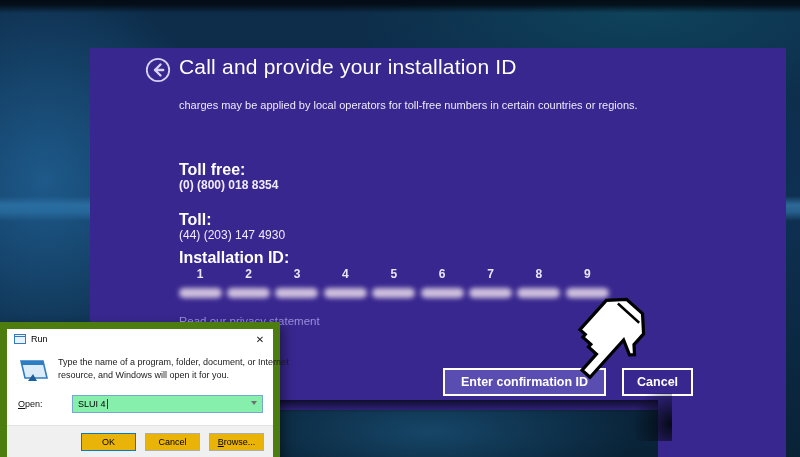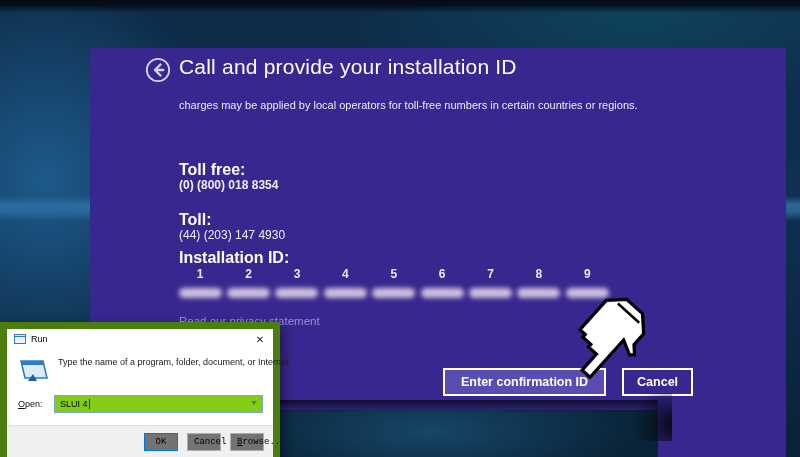--- a/index.html
+++ b/index.html
@@ -83,37 +83,37 @@
   .rd-close { margin-left:auto; width:22px; text-align:center; font-size:10px; color:#222; cursor:pointer; }
   .rd-body { display:flex; padding:7px 8px 2px 11px; }
   .rd-bigicon { width:40px; flex:0 0 40px; padding-top:2px; }
   .rd-msg { font-size:9px; line-height:12.5px; color:#1a1a1a; }
   .rd-msg div { white-space:nowrap; }
   .rd-openrow { display:flex; align-items:center; padding:9px 10px 0 11px; }
   .rd-openrow label { width:36px; font-size:9px; }
   .fl { display:inline-block; }
   .fl::first-letter { text-decoration:underline; }
   .rd-input {
-    flex:1; height:16px; border:1px solid #79a8cf; background:#84cc16;
-    display:flex; align-items:center; padding:0 5px; position:relative; cursor:text;
+    flex:1; height:16px; border:1px solid #79a8cf; background:#86efac;
+    display:flex; align-items:center; padding:0 5px; position:relative; cursor:text;margin-left:18px;
   }
   .rd-input-text { font-size:9px; color:#000; }
   .caret { width:1px; height:10px; background:#333; margin-left:1px; }
   .chev {
     position:absolute; right:5px; top:5px; width:0; height:0; cursor:pointer;
     border-left:3.5px solid transparent; border-right:3.5px solid transparent;
     border-top:4px solid #707070;
   }
   .rd-footer {
     margin-top:auto; height:31px; background:#f0f0f0; border-top:1px solid #e3e3e3;
     display:flex; align-items:center; justify-content:flex-end; gap:9px; padding-right:9px;
   }
   .rbtn {
-    width:34px; height:18px; background:#737373; border:1px solid #adadad;
-    font-family:Liberation Mono, monospace; font-size:9px; color:#000; cursor:pointer;
+    width:55px; height:18px; background:#eab308; border:1px solid #adadad;
+    font-family:Liberation Sans, sans-serif; font-size:9px; color:#000; cursor:pointer;
   }
   .rbtn.default { border:1px solid #0078d7; }
 
   
   .cursor { position:absolute; left:549px; top:272px; width:115px; height:129px; z-index:9; pointer-events:none; }
 </style>
 </head>
 <body>
 
 <div class="stage">
@@ -206,20 +206,21 @@
     <div class="rd-body">
       <span class="rd-bigicon">
         <svg width="30" height="24" viewBox="0 0 30 24">
           <polygon points="3,3 25,3 29,20 7,20" fill="#dcebf8" stroke="#2e7cc2" stroke-width="1.6"></polygon>
           <polygon points="3,3 25,3 25.9,7 3.9,7" fill="#2e7cc2"></polygon>
           <polygon points="10,23 15,16 19,23" fill="#1d5f9b"></polygon>
         </svg>
       </span>
       <div class="rd-msg">
         <div>Type the name of a program, folder, document, or Internet</div>
+        <div>resource, and Windows will open it for you.</div>
       </div>
     </div>
     <div class="rd-openrow">
       <label class="fl">Open:</label>
       <div class="rd-input">
         <span class="rd-input-text">SLUI 4</span>
         <span class="caret"></span>
         <span class="chev"></span>
       </div>
     </div>

